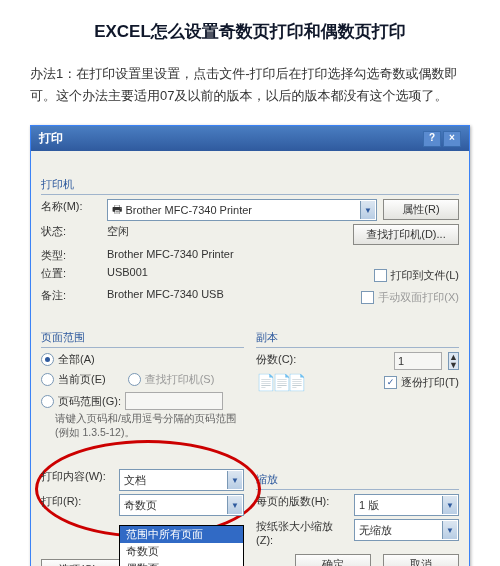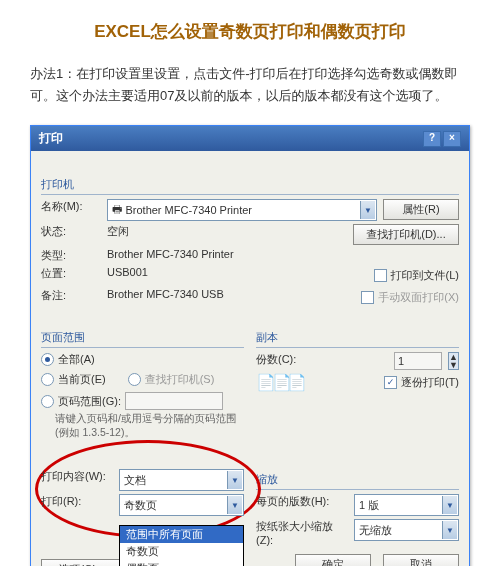--- a/index.html
+++ b/index.html
@@ -6,21 +6,21 @@
     margin: 0;
     padding: 20px 30px;
     font-family: "Microsoft YaHei", Arial, sans-serif;
     font-size: 13px;
     color: #333;
     background: #fff;
     width: 440px;
   }
   .title {
     text-align: center;
-    color: #a16207;
+    color: #0f172a;
     font-size: 17px;
     font-weight: bold;
     margin-bottom: 20px;
   }
   .para {
     font-size: 13px;
     line-height: 1.7;
     margin: 18px 0;
   }
   .dialog-container {

